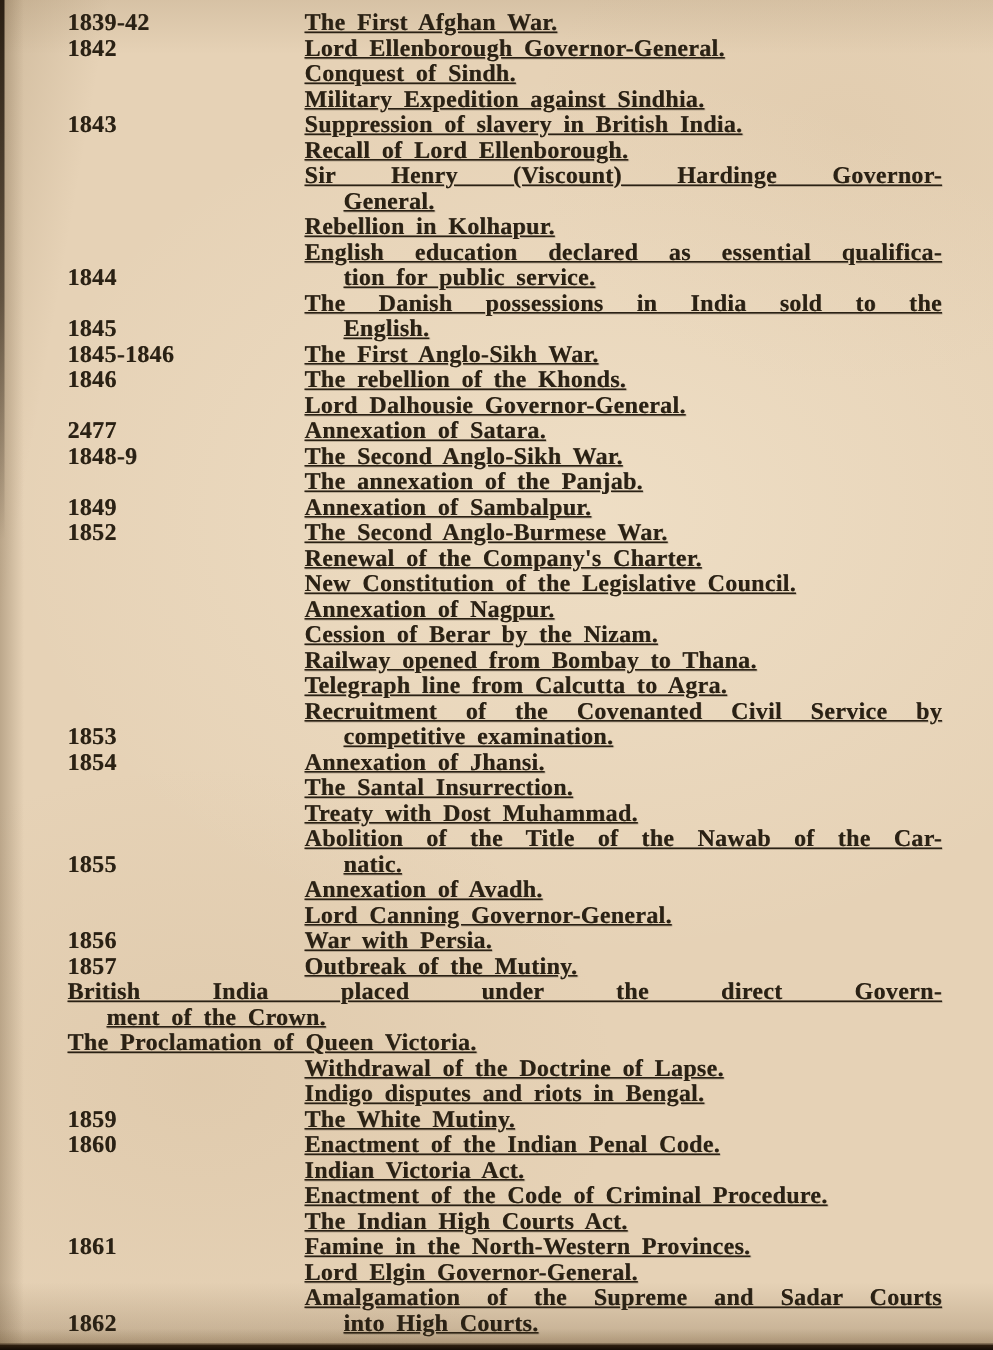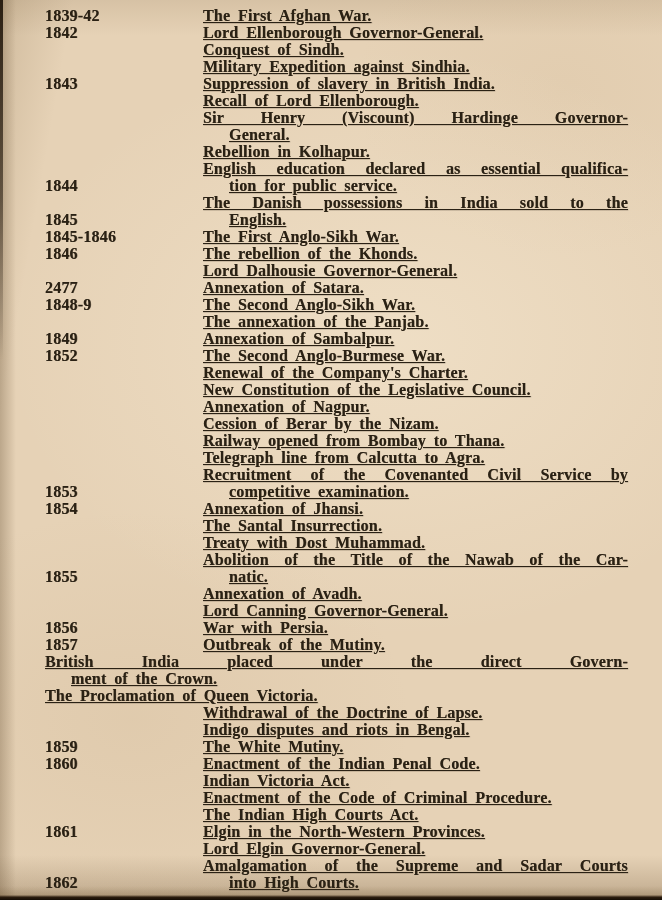--- a/index.html
+++ b/index.html
@@ -305,21 +305,21 @@
           <div class="event">
             <div class="line">Indian Victoria Act.</div>
           </div>
           <div class="event">
             <div class="line">Enactment of the Code of Criminal Procedure.</div>
           </div>
           <div class="event">
             <div class="line">The Indian High Courts Act.</div>
           </div>
           <div class="event">
-            <div class="line">Elgin in the North-Western Provinces.</div>
+            <div class="line">Famine in the North-Western Provinces.</div>
           </div>
         </div>
       </div>
       <div class="row">
         <div class="year line">1862</div>
         <div class="events">
           <div class="event">
             <div class="line">Lord Elgin Governor-General.</div>
           </div>
           <div class="event">

